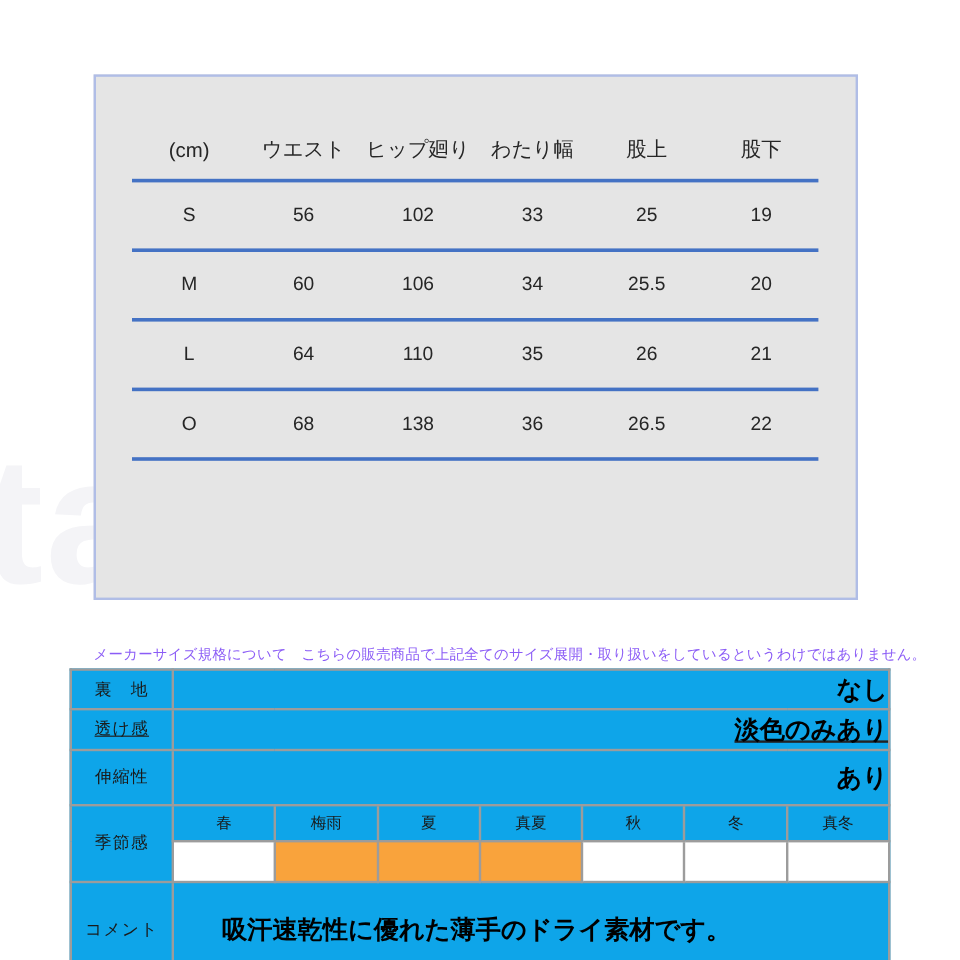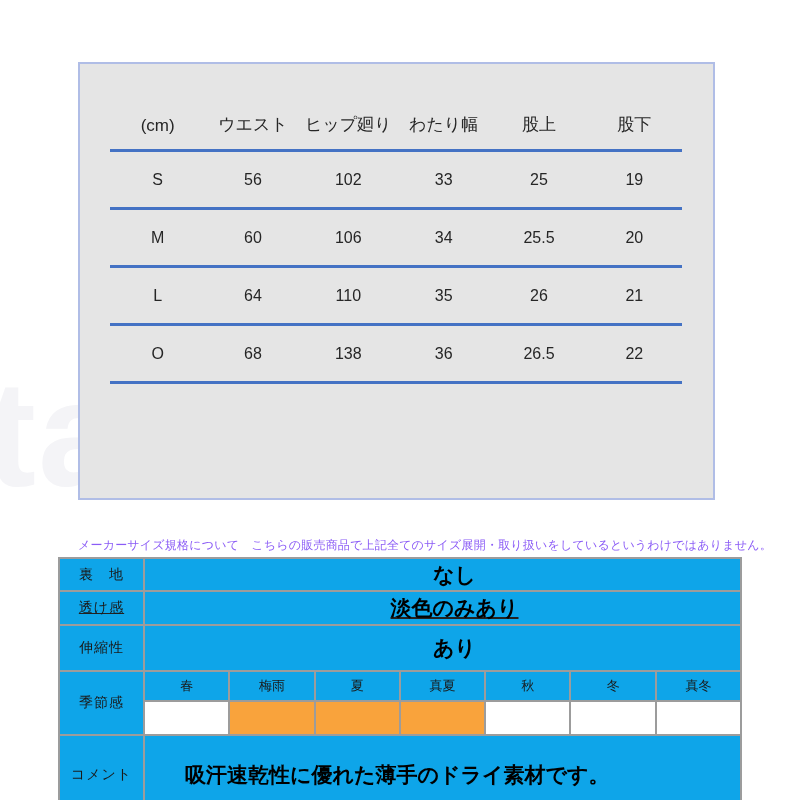--- a/index.html
+++ b/index.html
@@ -89,21 +89,21 @@
     text-align: center;
     font-size: 14px;
     color: #1a1a1a;
     letter-spacing: 1px;
   }
   td.val {
     font-weight: bold;
     font-size: 21px;
     color: #000;
     padding-left: 24px;
-    text-align: center;
+    text-align: right;
   }
   tr.r-lining   { height: 33px; }
   tr.r-sheer    { height: 34px; text-decoration: underline; }
   tr.r-stretch  { height: 46px; }
   tr.r-seasons  { height: 30px; }
   tr.r-band     { height: 34px; }
   tr.r-comment  { height: 79px; }
   td.season {
     text-align: center;
     font-size: 13px;

